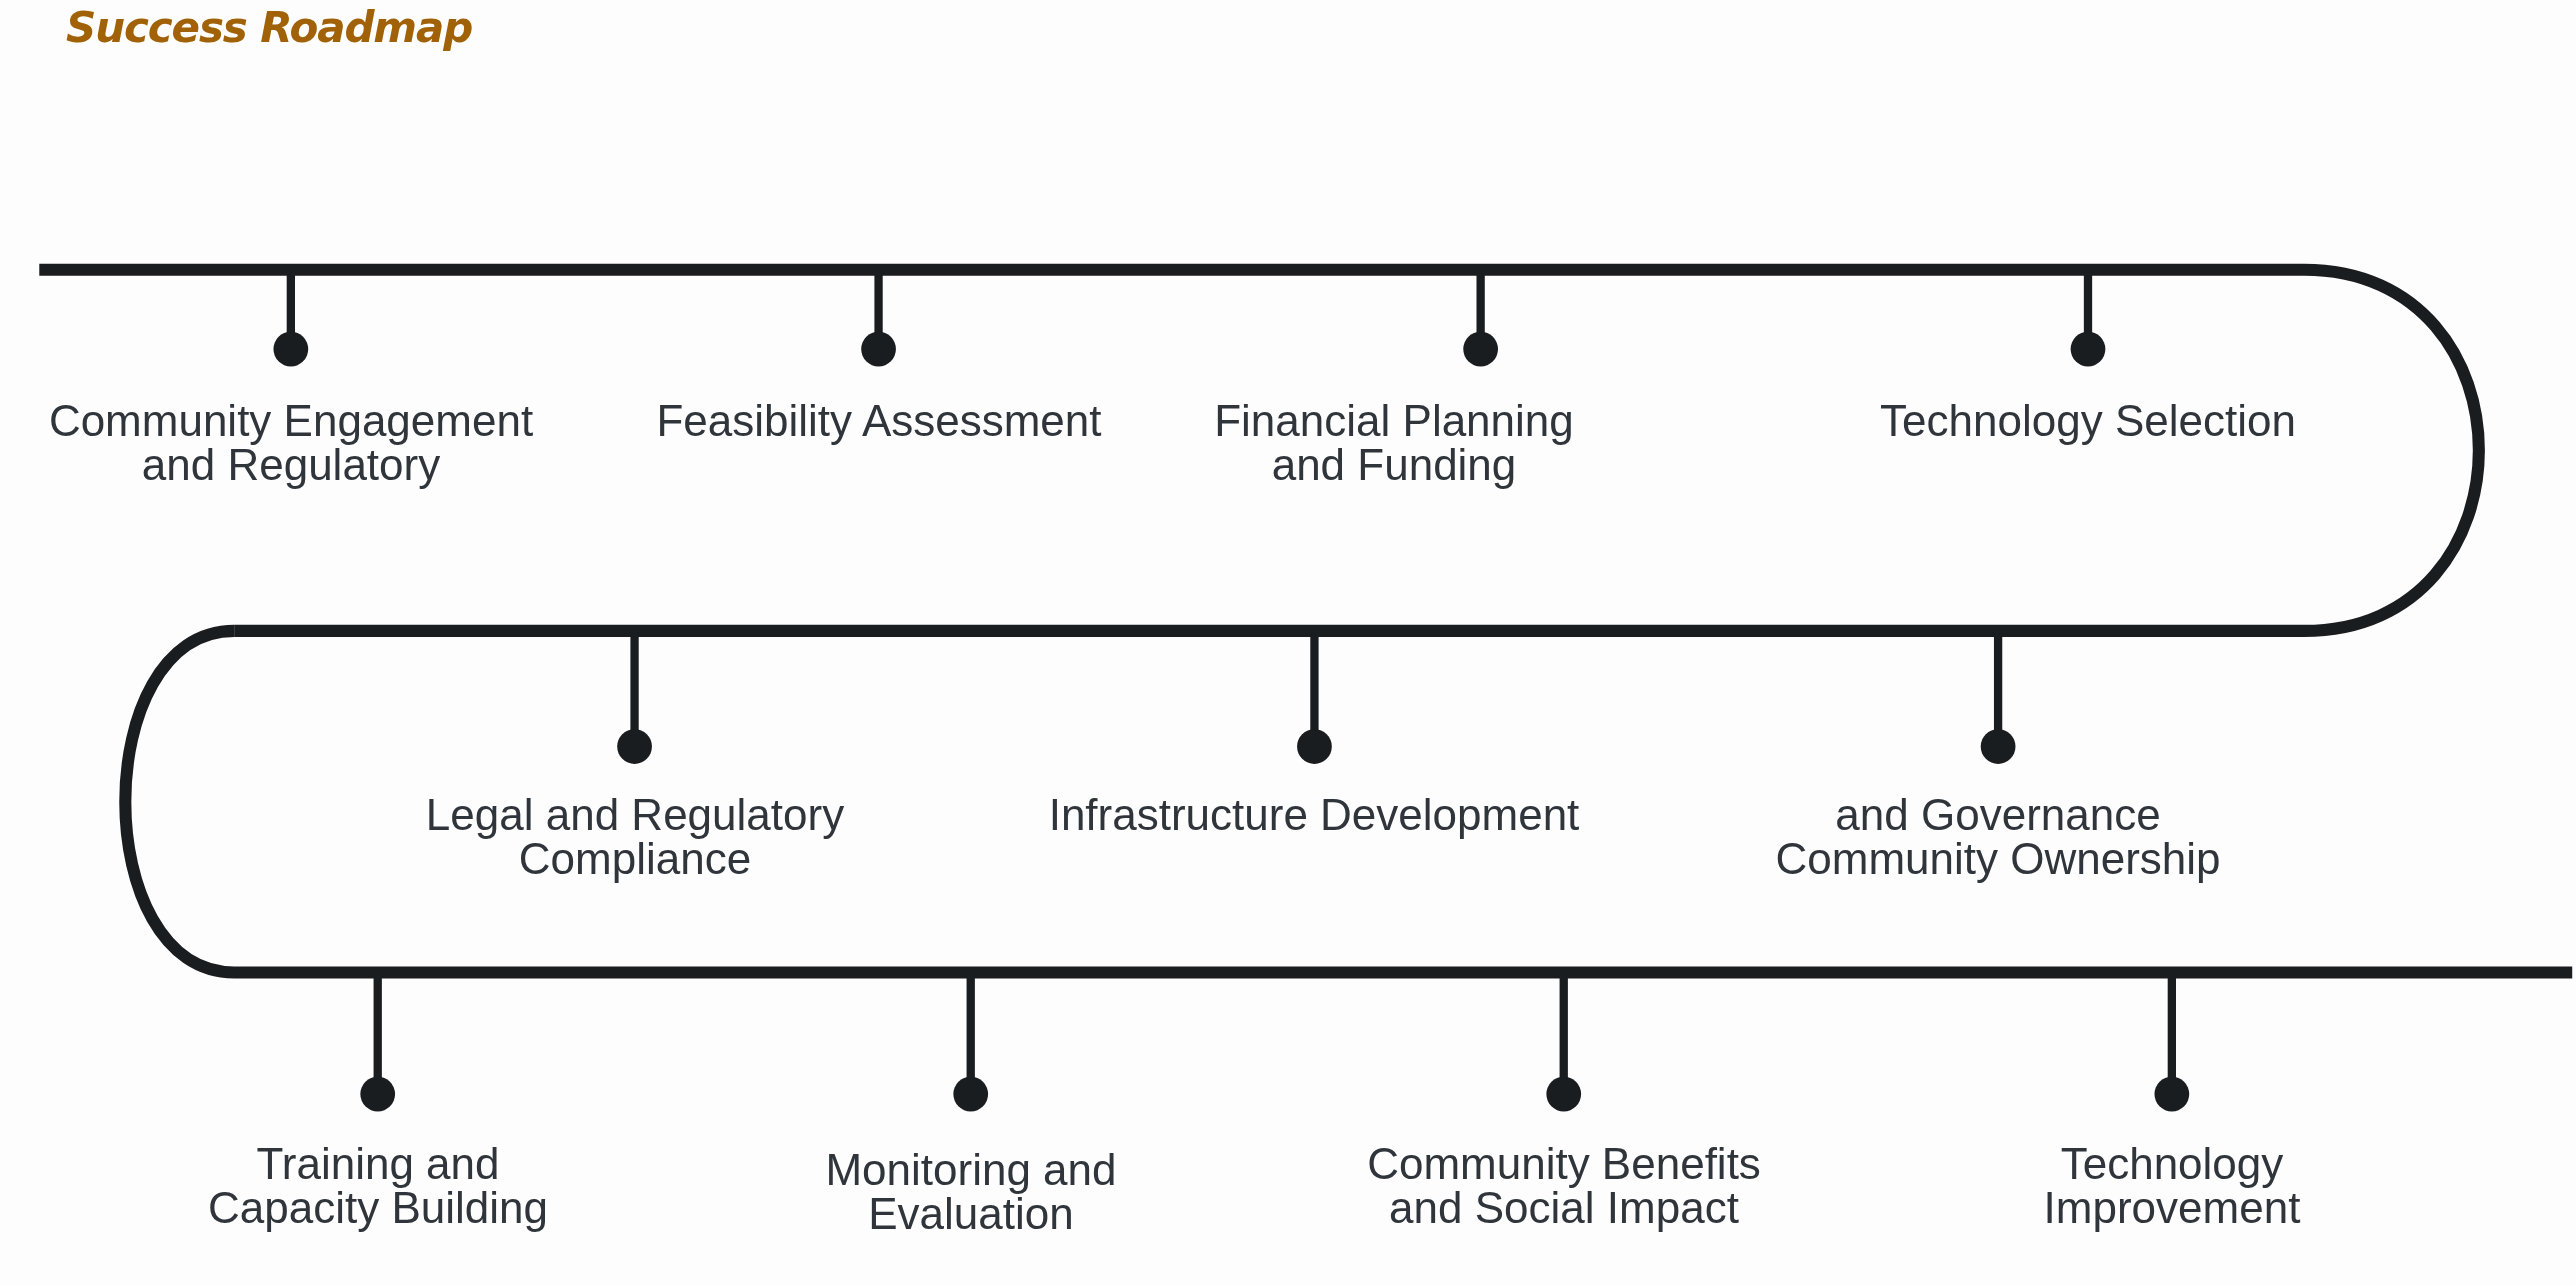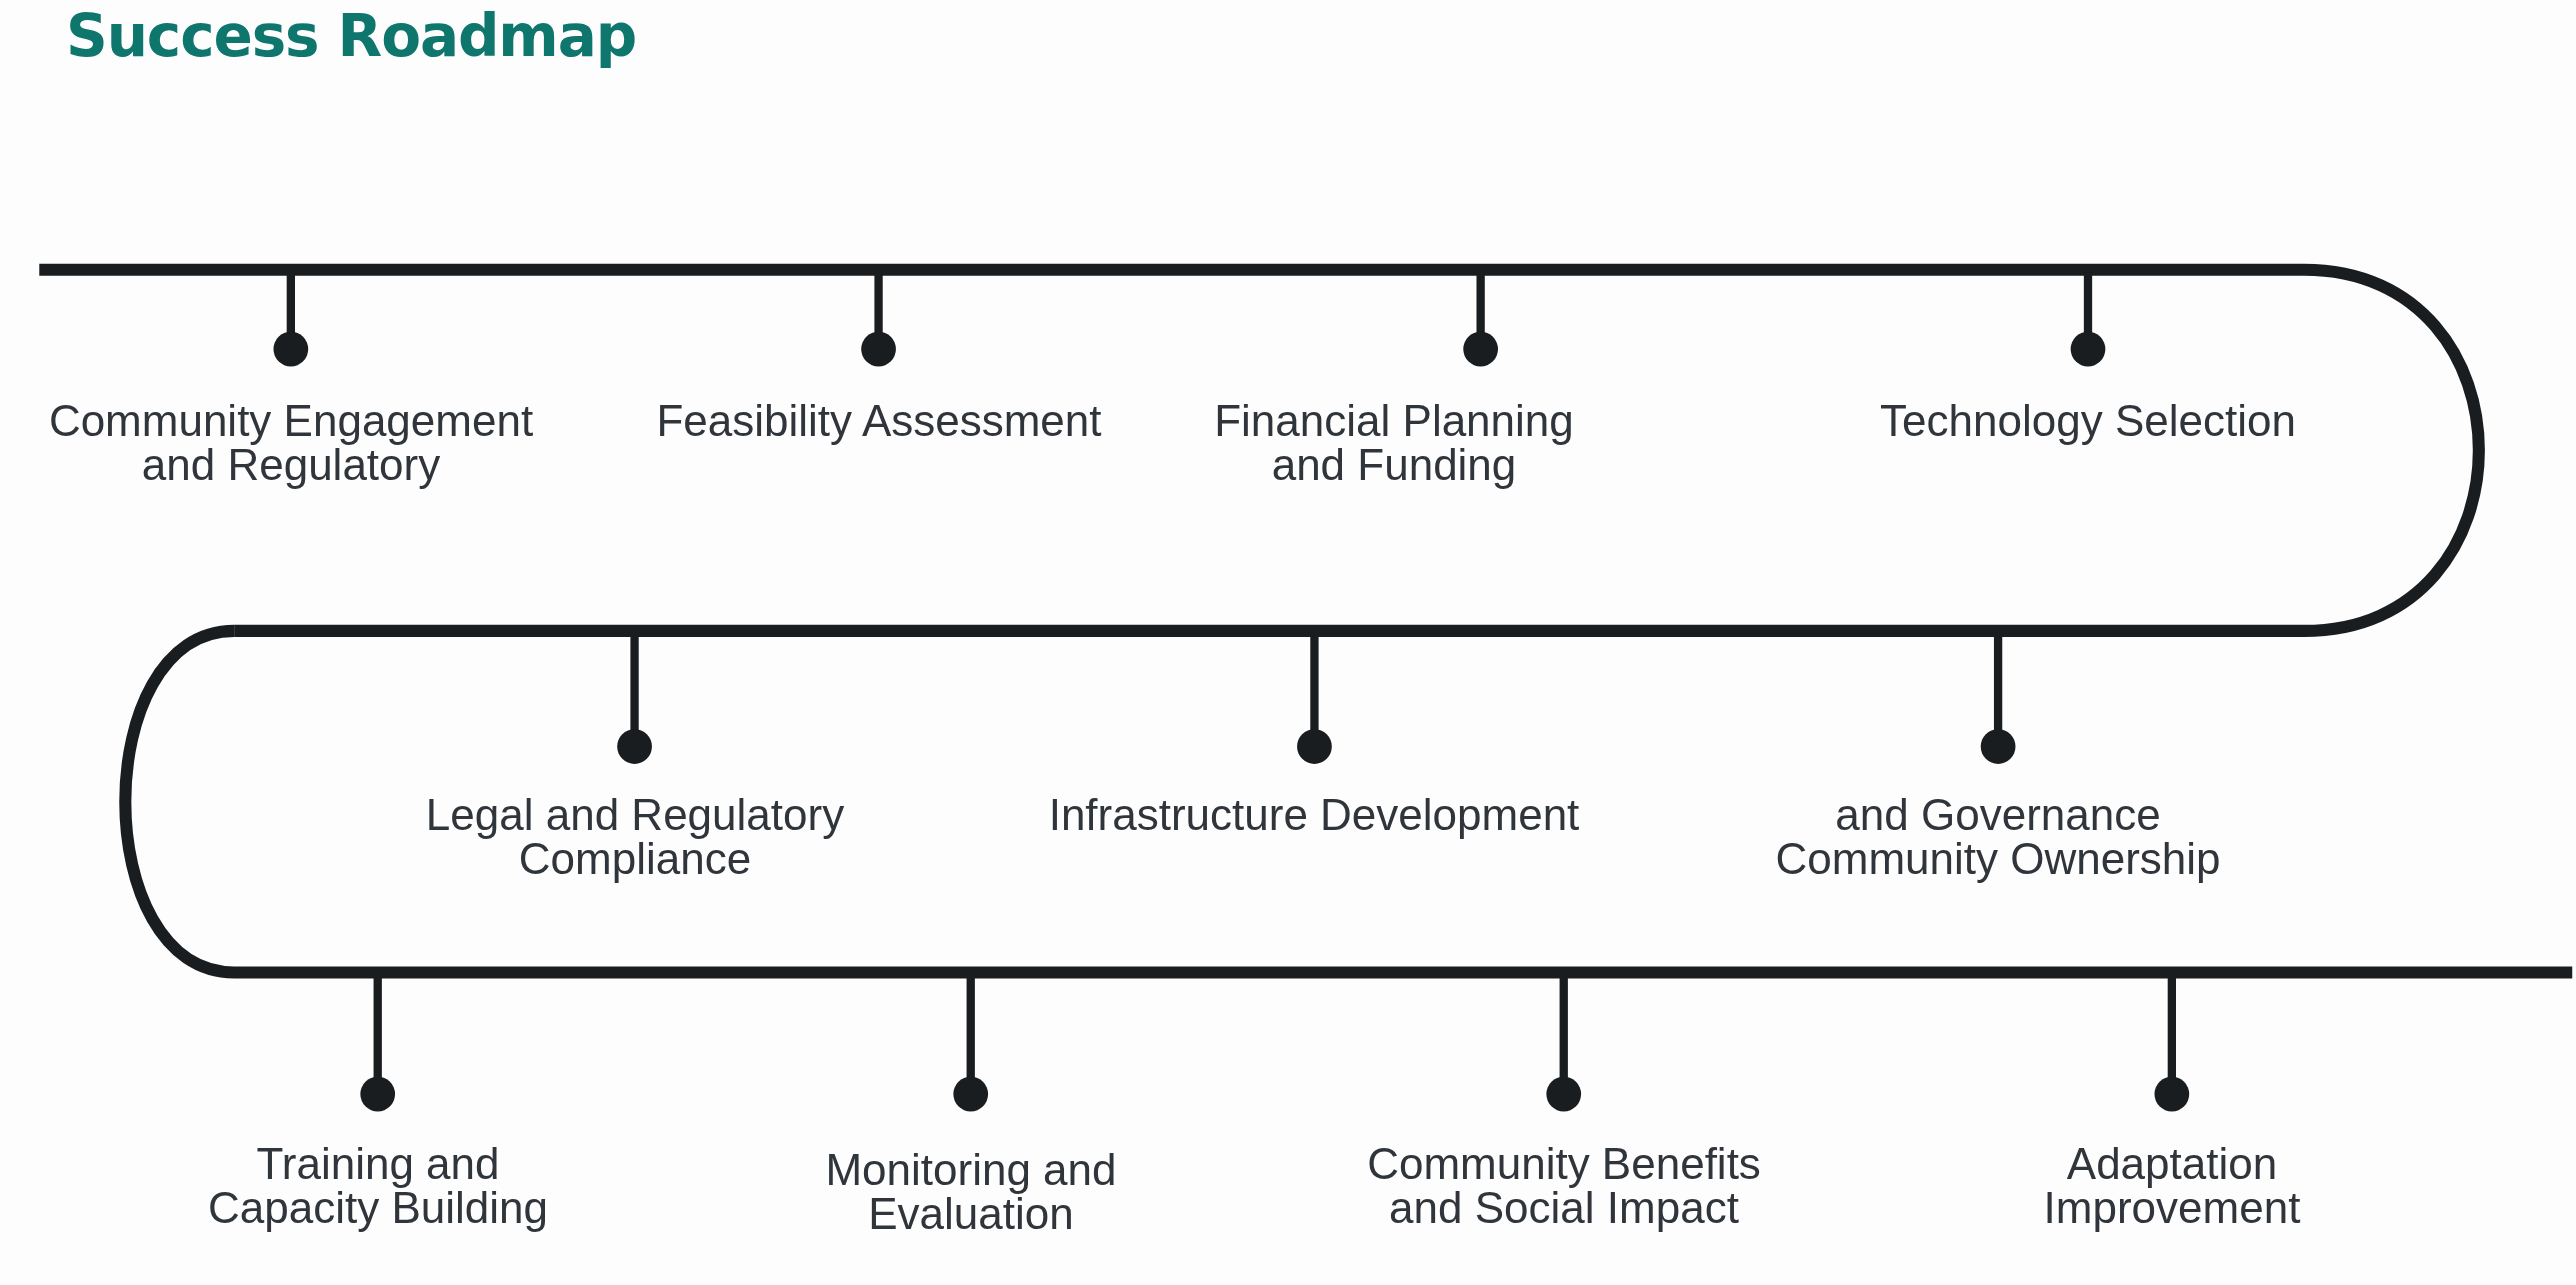--- a/index.html
+++ b/index.html
@@ -19,25 +19,26 @@
     width: 2576px;
     height: 1286px;
     background: #fdfdfd;
   }
   #page-title {
     position: absolute;
     left: 66px;
     top: 6px;
     font-family: "DejaVu Sans", sans-serif;
     font-weight: 700;
-    font-size: 58px;
+    font-size: 42px;
     letter-spacing: -1.1px;
-    color: #0f766e;
+    color: #a16207;
     white-space: nowrap;
     line-height: 1.05;
+    font-style: italic;
   }
   #roadmap-svg {
     position: absolute;
     left: 0;
     top: 0;
     width: 2576px;
     height: 1286px;
     display: block;
   }
   .milestone-label {
@@ -98,17 +99,17 @@
       <div class="milestone-label" style="left: 291px; top: 399px;"><span class="label-line">Community Engagement</span><span class="label-line">and Regulatory</span></div>
       <div class="milestone-label" style="left: 879px; top: 399px; text-align: right;"><span class="label-line">Feasibility Assessment</span></div>
       <div class="milestone-label" style="left: 1394px; top: 399px; text-align: center;"><span class="label-line">Financial Planning</span><span class="label-line">and Funding</span></div>
       <div class="milestone-label" style="left: 2088px; top: 399px;"><span class="label-line">Technology Selection</span></div>
       <div class="milestone-label" style="left: 635px; top: 793px;"><span class="label-line">Legal and Regulatory</span><span class="label-line">Compliance</span></div>
       <div class="milestone-label" style="left: 1314px; top: 793px;"><span class="label-line">Infrastructure Development</span></div>
       <div class="milestone-label" style="left: 1998px; top: 793px;"><span class="label-line">and Governance</span><span class="label-line">Community Ownership</span></div>
       <div class="milestone-label" style="left: 378px; top: 1142px;"><span class="label-line">Training and</span><span class="label-line">Capacity Building</span></div>
       <div class="milestone-label" style="left: 971px; top: 1148px;"><span class="label-line">Monitoring and</span><span class="label-line">Evaluation</span></div>
       <div class="milestone-label" style="left: 1564px; top: 1142px;"><span class="label-line">Community Benefits</span><span class="label-line">and Social Impact</span></div>
-      <div class="milestone-label" style="left: 2172px; top: 1142px;"><span class="label-line">Adaptation Improvement</span></div>
+      <div class="milestone-label" style="left: 2172px; top: 1142px;"><span class="label-line">Technology Improvement</span></div>
     </div>
 
 </div>
 
 
 </body></html>

